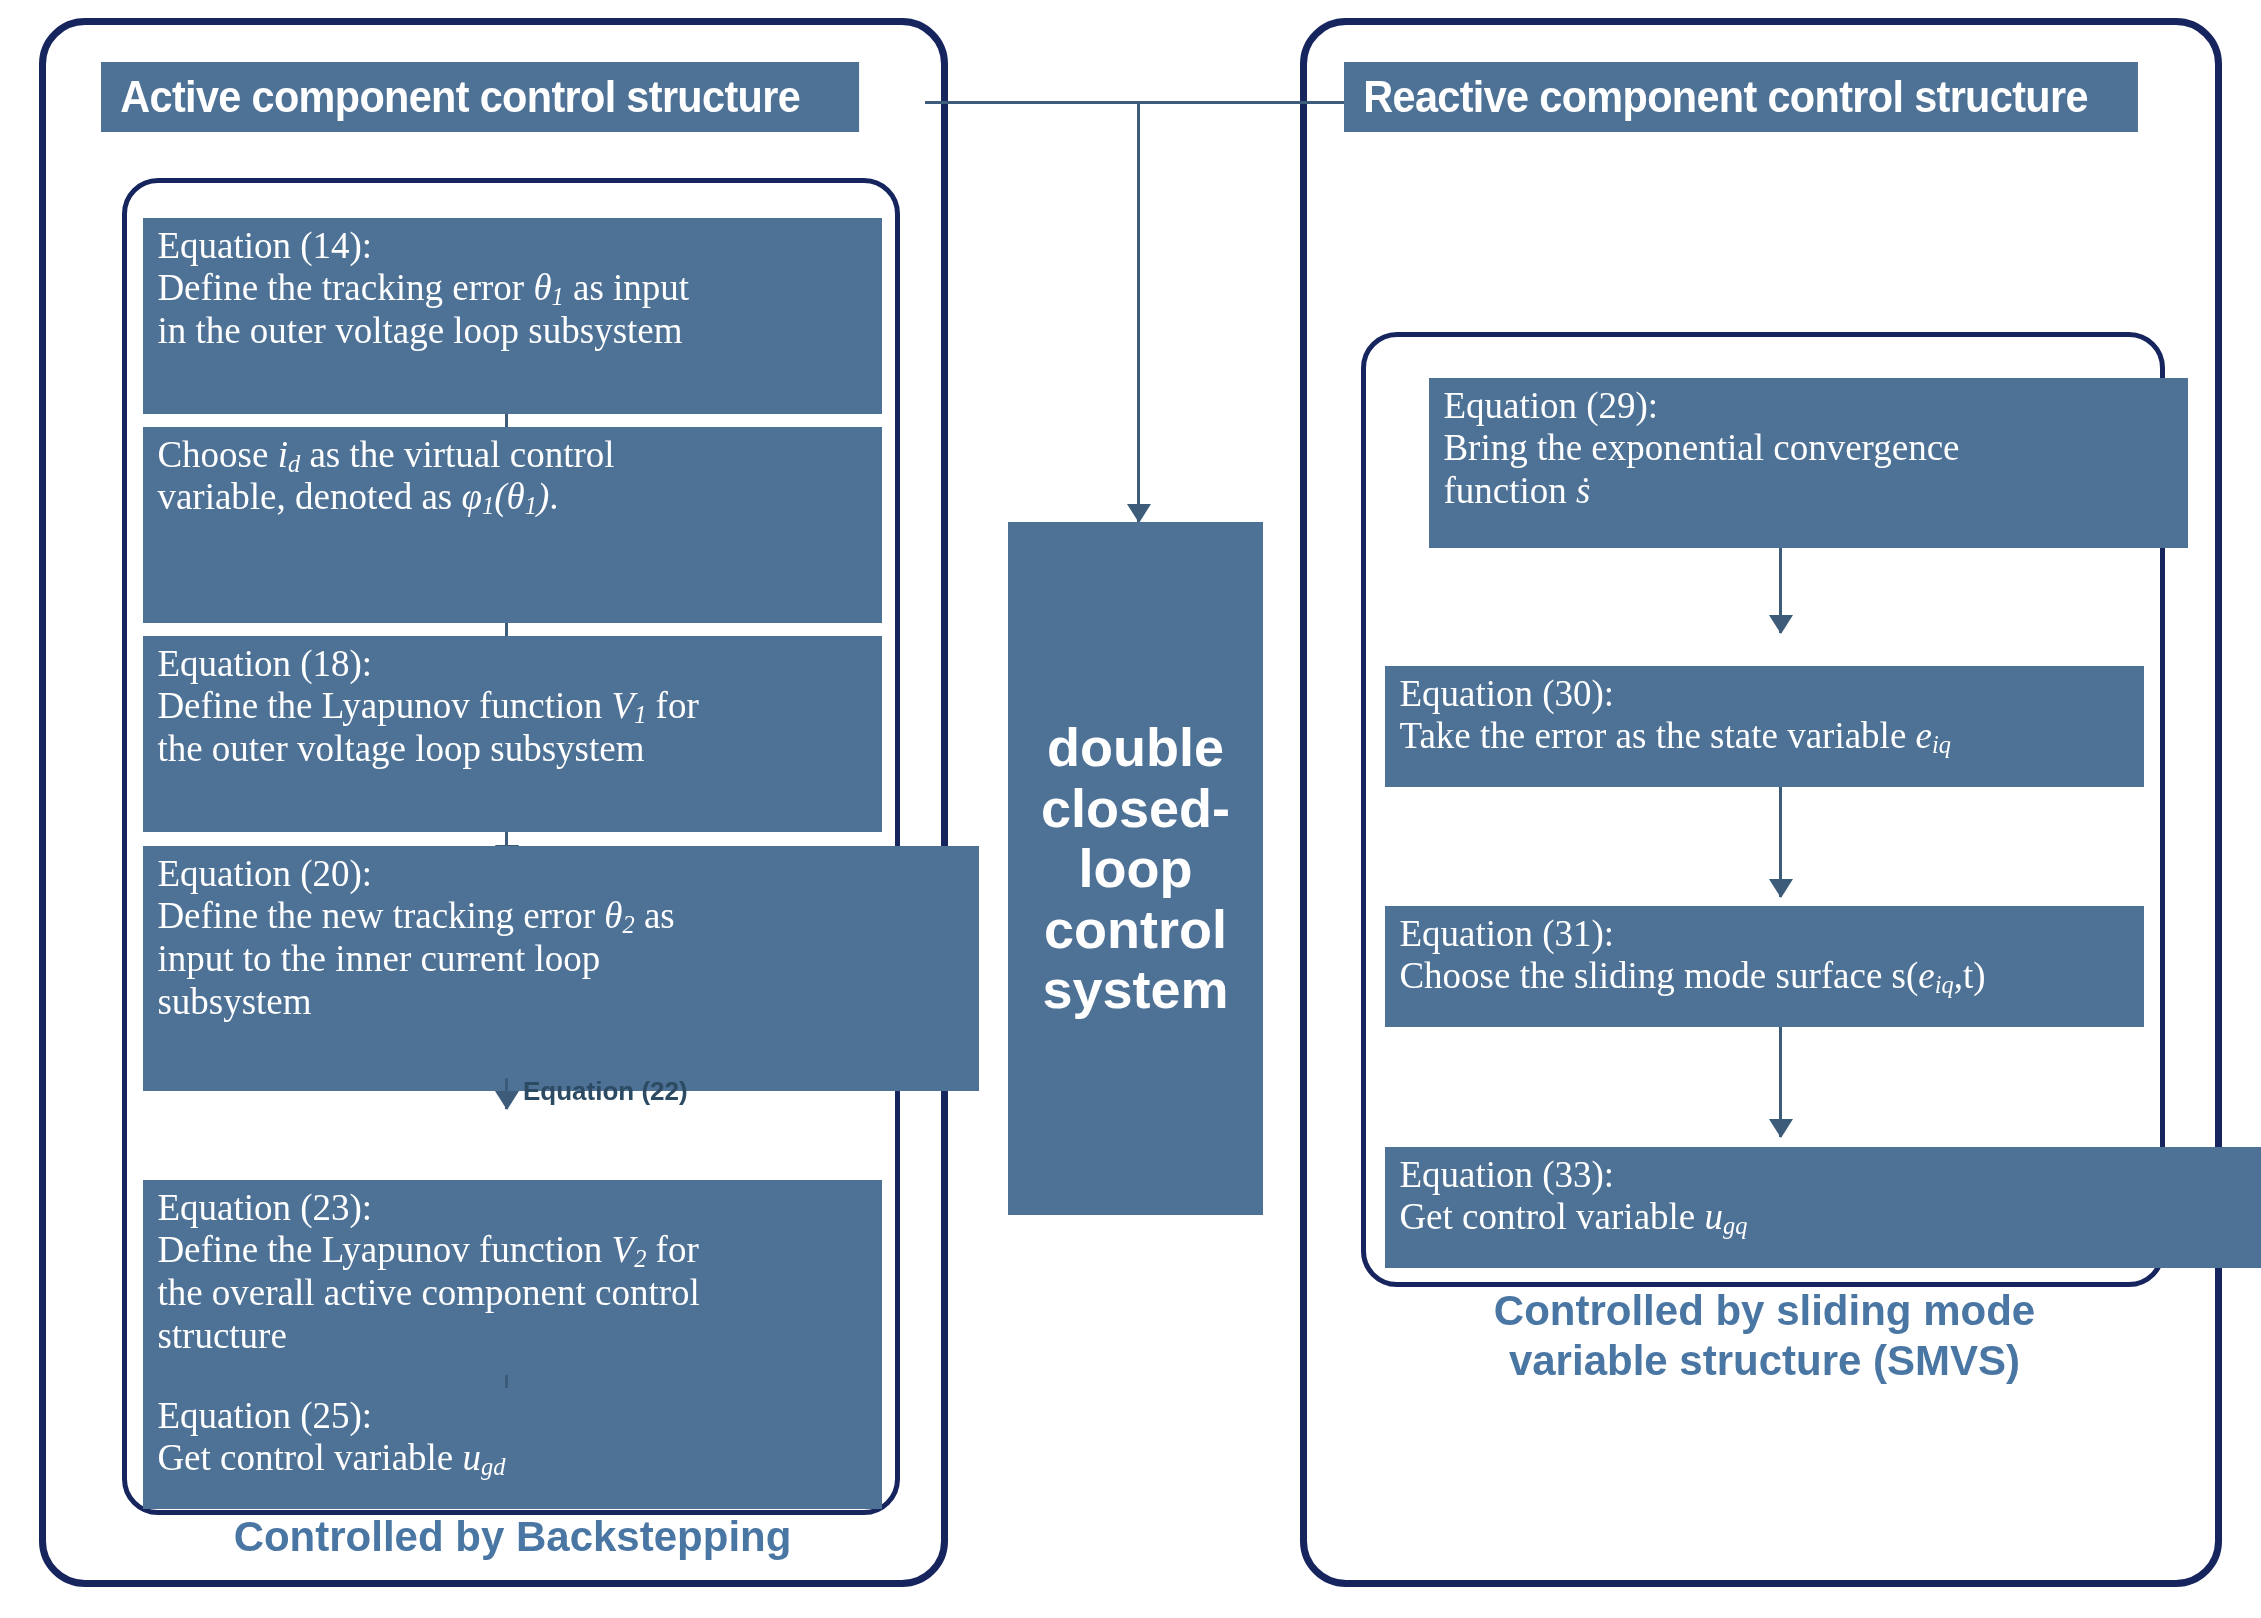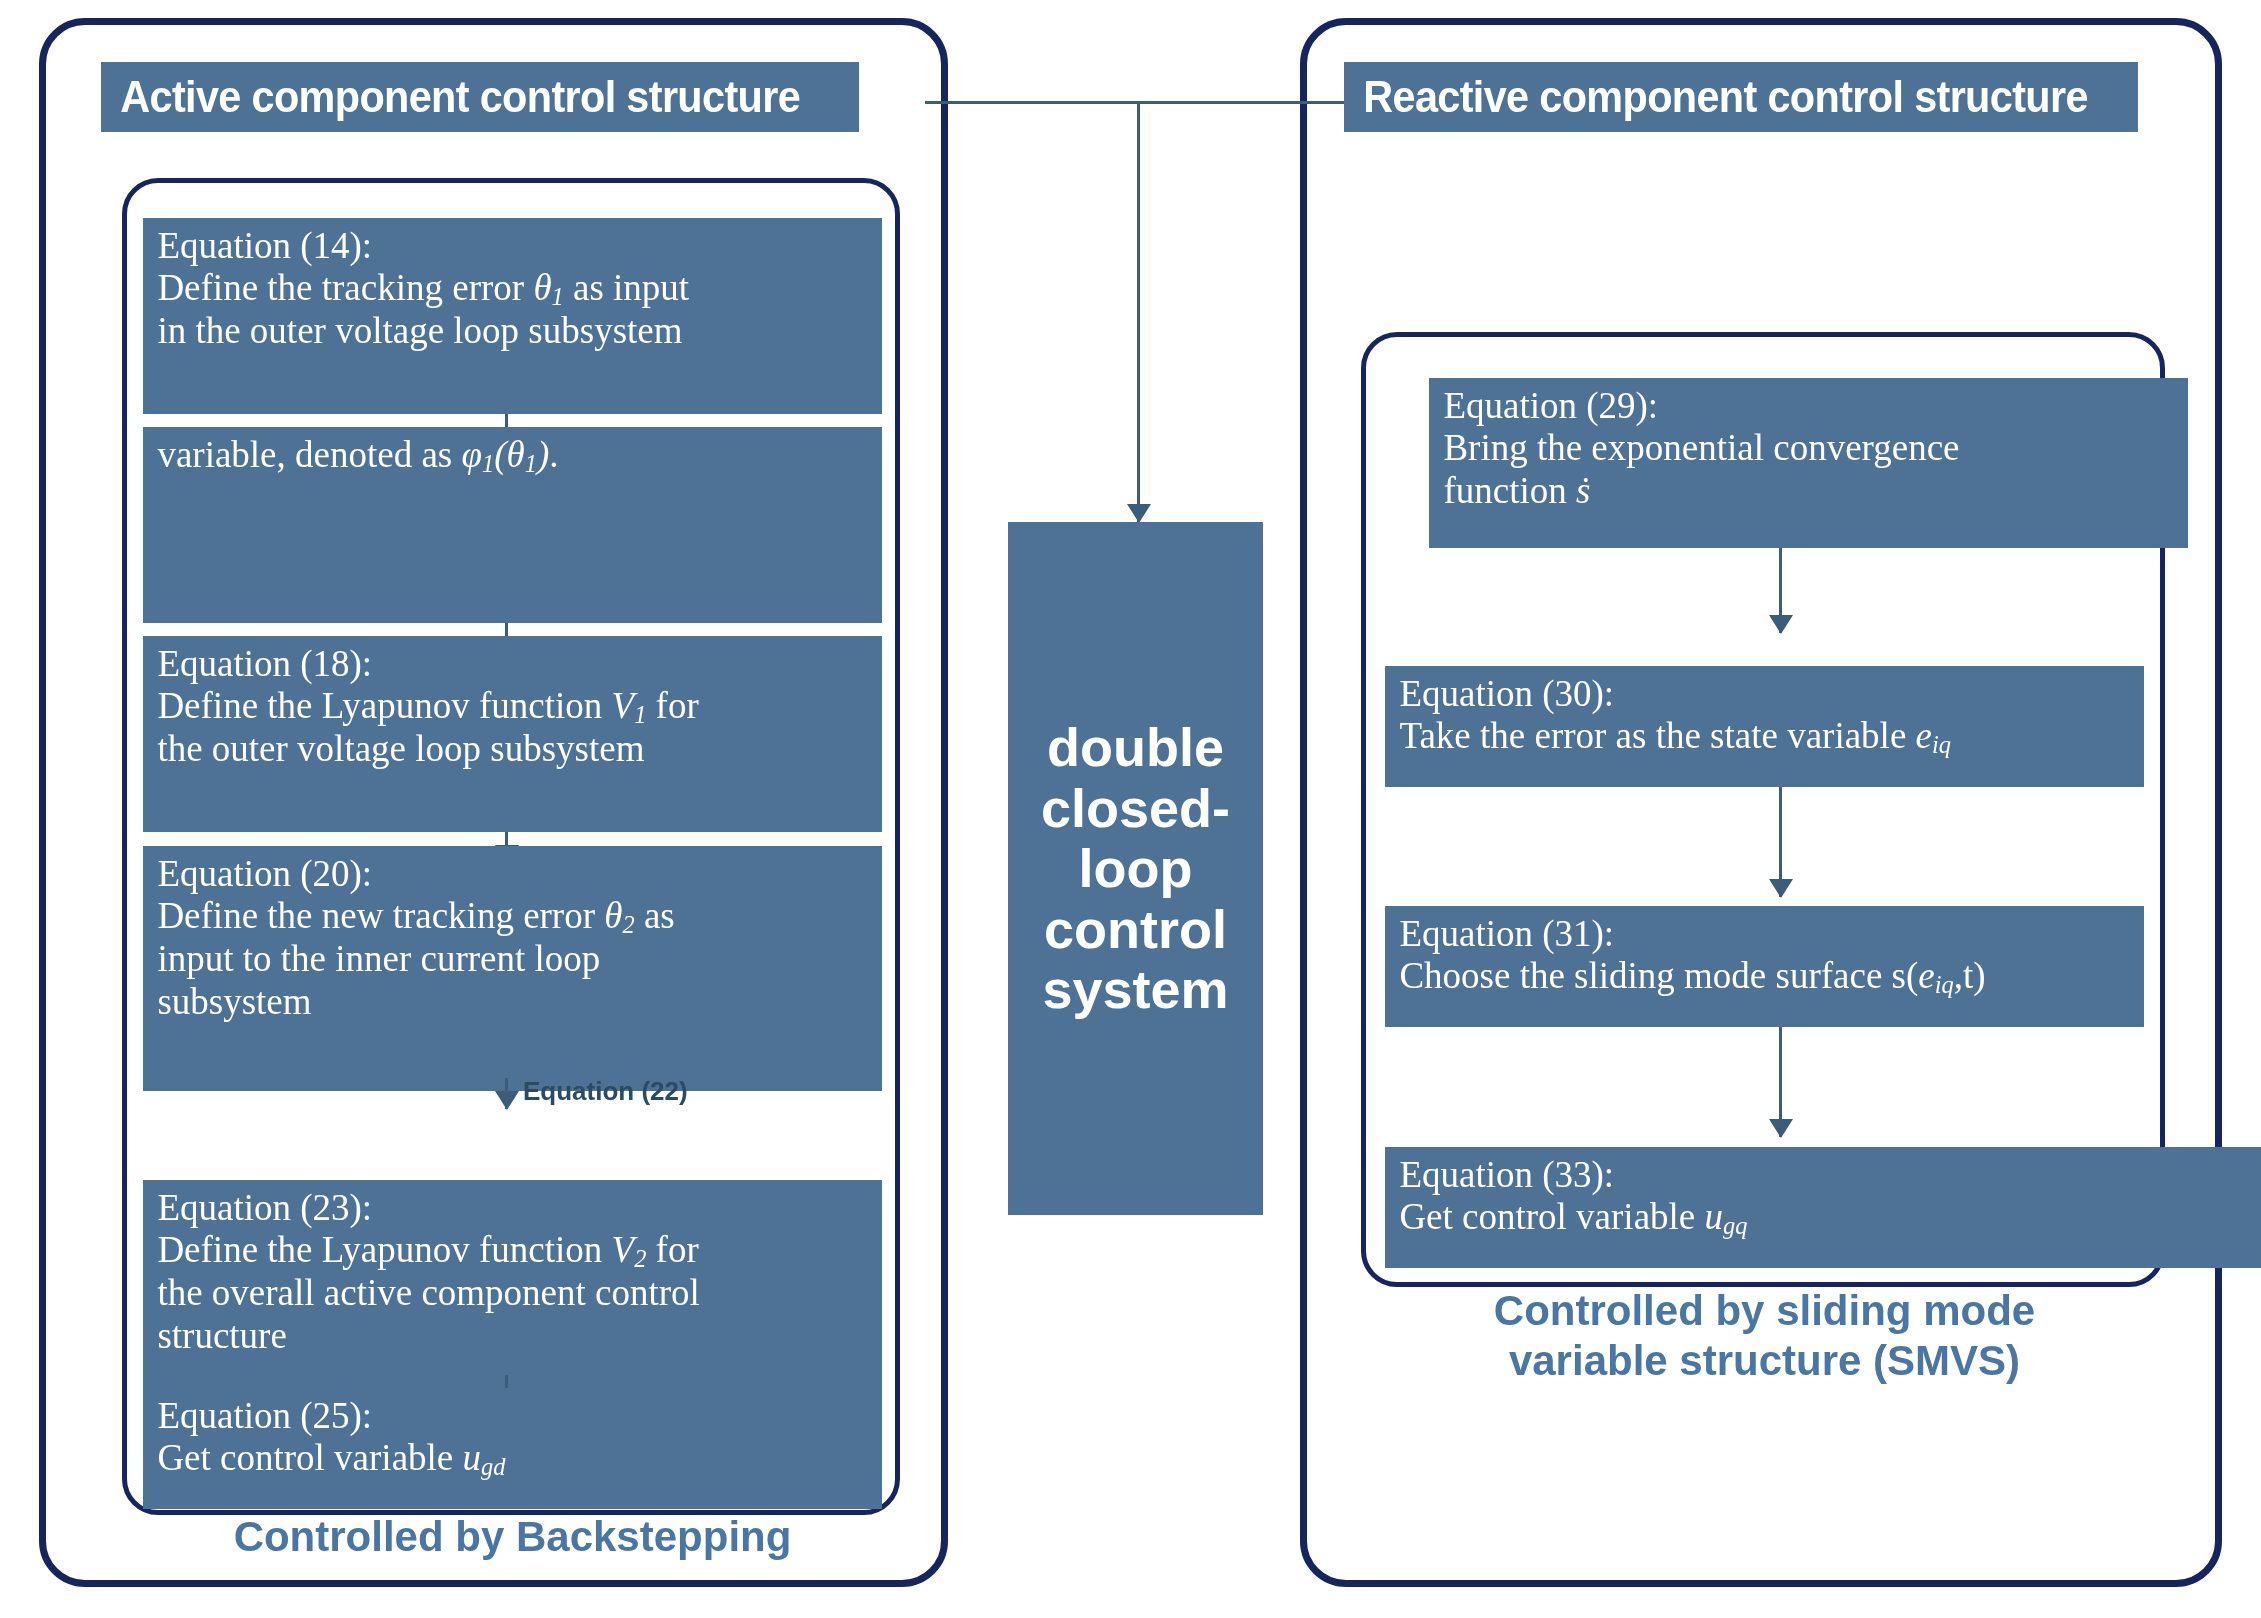--- a/index.html
+++ b/index.html
@@ -168,34 +168,35 @@
 
   <div class="step" style="left:143px; top:218px; width:739px; height:196px;">
     <span class="ln">Equation (14):</span>
     <span class="ln">Define the tracking error <i>θ<sub>1</sub></i> as input</span>
     <span class="ln">in the outer voltage loop subsystem</span>
   </div>
 
   <div class="arrow" style="left:505px; top:414px; height:31px;"></div>
 
   <div class="step" style="left:143px; top:427px; width:739px; height:196px;">
+    <span class="ln">Choose <i>i<sub>d</sub></i> as the virtual control</span>
     <span class="ln">variable, denoted as <i>φ<sub>1</sub>(θ<sub>1</sub>)</i>.</span>
   </div>
 
   <div class="arrow" style="left:505px; top:623px; height:31px;"></div>
 
   <div class="step" style="left:143px; top:636px; width:739px; height:196px;">
     <span class="ln">Equation (18):</span>
     <span class="ln">Define the Lyapunov function <i>V<sub>1</sub></i> for</span>
     <span class="ln">the outer voltage loop subsystem</span>
   </div>
 
   <div class="arrow" style="left:505px; top:832px; height:31px;"></div>
 
-  <div class="step" style="left:143px; top:846px; width:739px; height:245px;">
+  <div class="step" style="left:143px; top:846px; width:836px; height:245px;">
     <span class="ln">Equation (20):</span>
     <span class="ln">Define the new tracking error <i>θ<sub>2</sub></i> as</span>
     <span class="ln">input to the inner current loop</span>
     <span class="ln">subsystem</span>
   </div>
 
   <div class="arrow" style="left:505px; top:1078px; height:31px;"></div>
 
   <div class="eq-label" style="left:523px; top:1076px;">Equation (22)</div>
 

